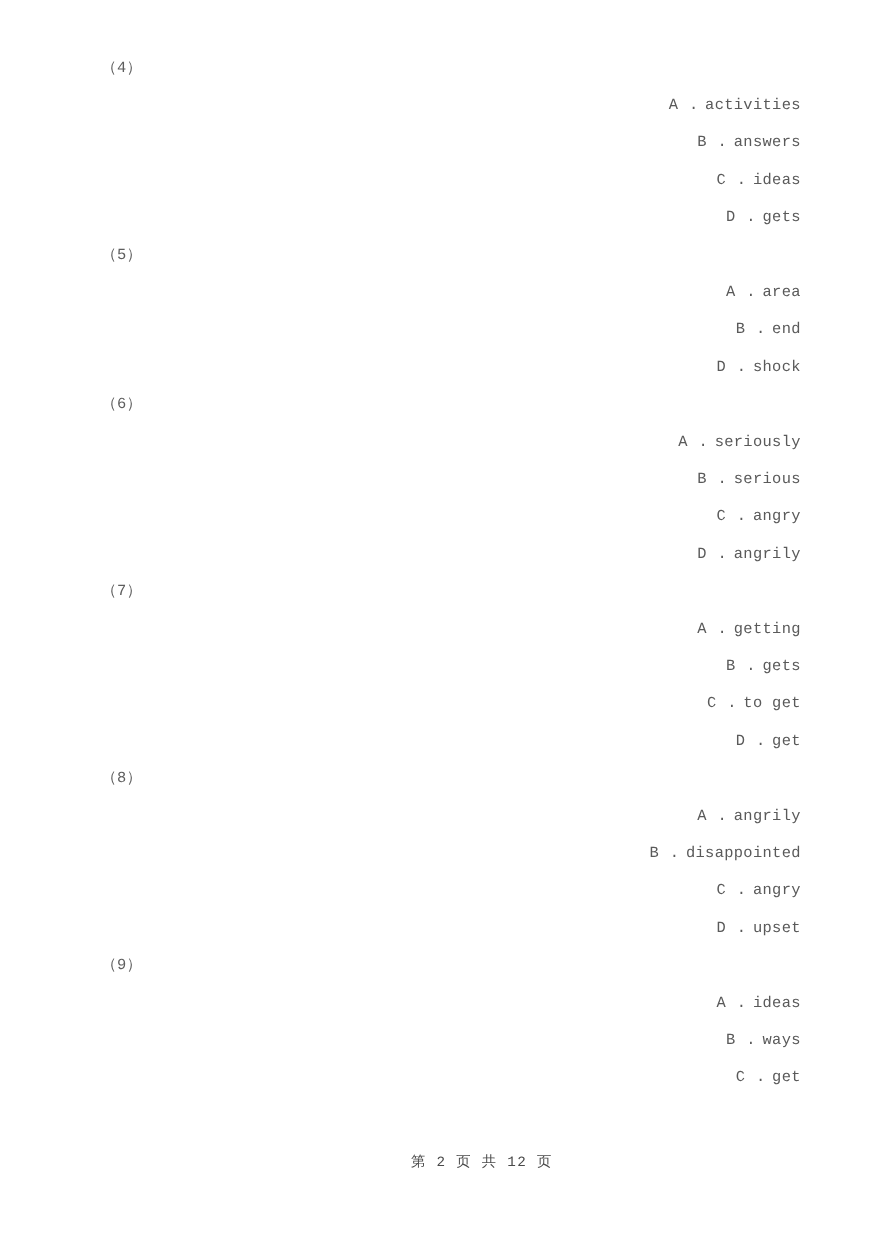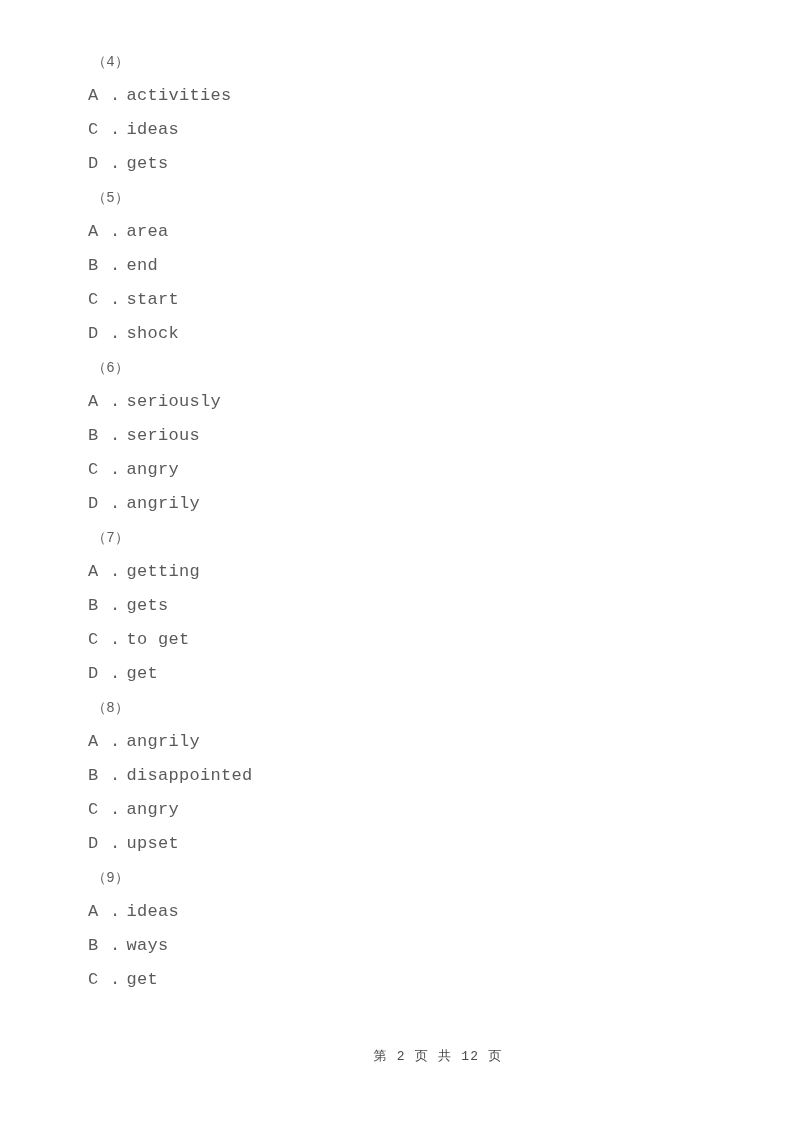--- a/index.html
+++ b/index.html
@@ -44,24 +44,25 @@
     padding-left: 4px;
     font-size: 14px;
     color: #5e5e5e;
     letter-spacing: 0.3px;
     white-space: pre;
   }
 
   .option-row {
     height: 34px;
     line-height: 34px;
-    font-size: 17px;
+    font-size: 14px;
     color: #5a5a5a;
     letter-spacing: 0.3px;
     white-space: pre;
+    text-align: right;
   }
 
   .option-letter {
     color: #5a5a5a;
   }
 
   .option-sep {
     color: #5a5a5a;
     padding: 0 1px;
   }
@@ -88,28 +89,28 @@
 </head>
 <body>
 
 <div class="page">
 
   <div class="content">
 
   <div class="q-group">
         <div class="group-label">（4）</div>
         <div class="option-row"><span class="option-letter">A</span> <span class="option-sep">.</span><span class="option-text">activities</span></div>
+        <div class="option-row"><span class="option-letter">B</span> <span class="option-sep">.</span><span class="option-text">answers</span></div>
         <div class="option-row"><span class="option-letter">C</span> <span class="option-sep">.</span><span class="option-text">ideas</span></div>
         <div class="option-row"><span class="option-letter">D</span> <span class="option-sep">.</span><span class="option-text">gets</span></div>
       </div>
       <div class="q-group">
         <div class="group-label">（5）</div>
         <div class="option-row"><span class="option-letter">A</span> <span class="option-sep">.</span><span class="option-text">area</span></div>
         <div class="option-row"><span class="option-letter">B</span> <span class="option-sep">.</span><span class="option-text">end</span></div>
-        <div class="option-row"><span class="option-letter">C</span> <span class="option-sep">.</span><span class="option-text">start</span></div>
         <div class="option-row"><span class="option-letter">D</span> <span class="option-sep">.</span><span class="option-text">shock</span></div>
       </div>
       <div class="q-group">
         <div class="group-label">（6）</div>
         <div class="option-row"><span class="option-letter">A</span> <span class="option-sep">.</span><span class="option-text">seriously</span></div>
         <div class="option-row"><span class="option-letter">B</span> <span class="option-sep">.</span><span class="option-text">serious</span></div>
         <div class="option-row"><span class="option-letter">C</span> <span class="option-sep">.</span><span class="option-text">angry</span></div>
         <div class="option-row"><span class="option-letter">D</span> <span class="option-sep">.</span><span class="option-text">angrily</span></div>
       </div>
       <div class="q-group">

